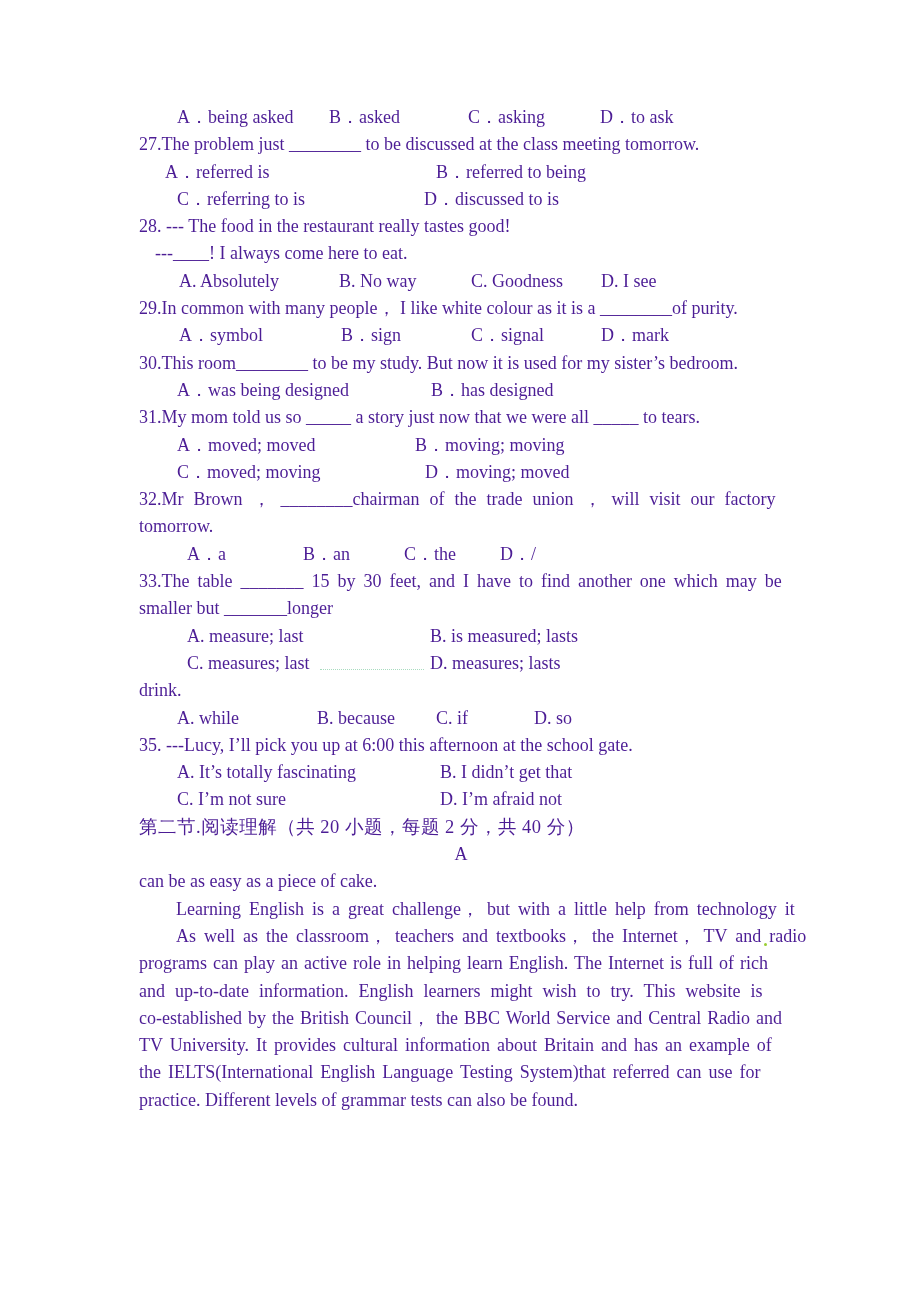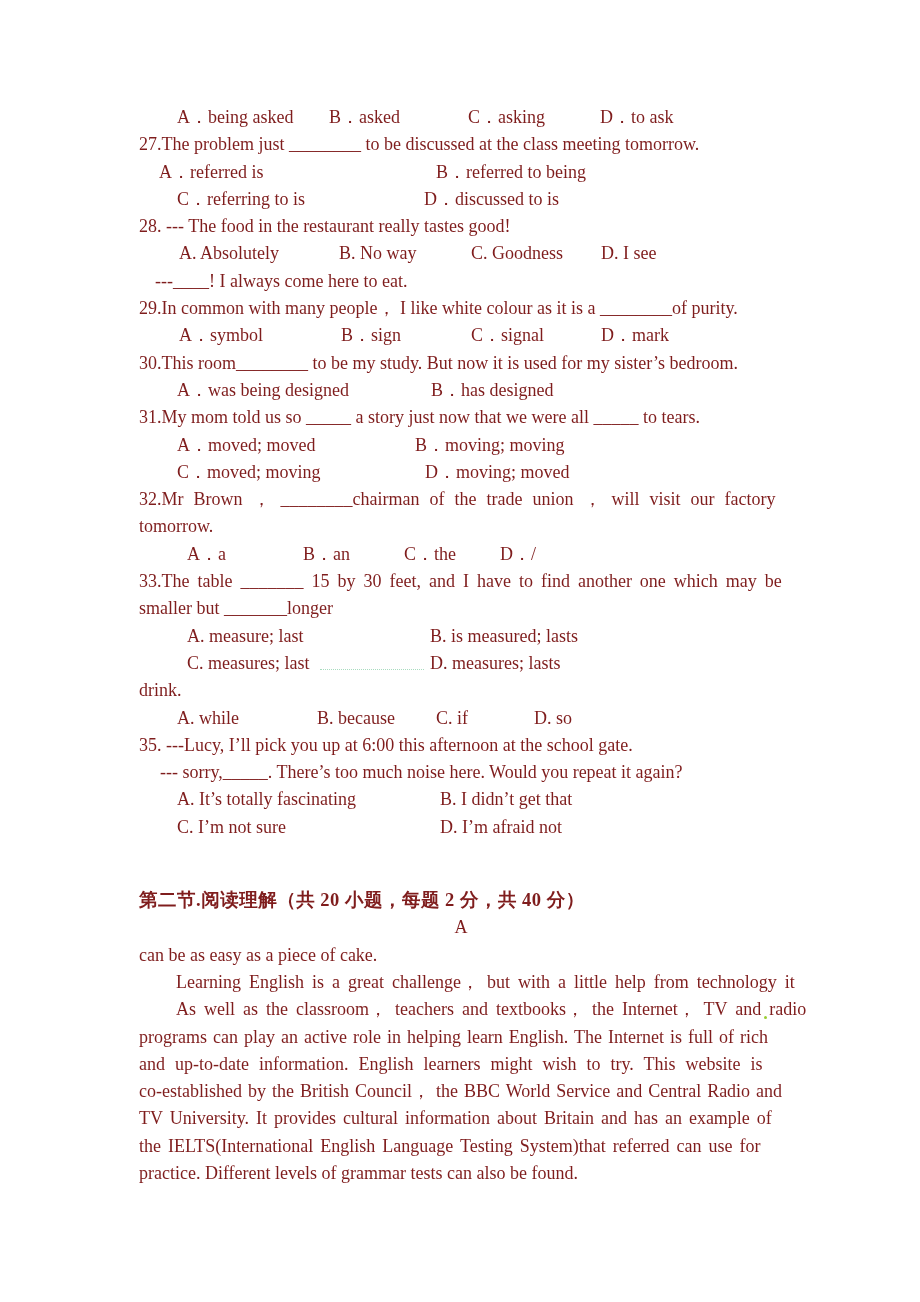--- a/index.html
+++ b/index.html
@@ -1,41 +1,41 @@
 <!DOCTYPE html>
 <html><head>
 <meta charset="utf-8">
 <style>
   html,body{margin:0;padding:0;background:#ffffff;}
   .page{
     position:relative;
     width:920px;height:1302px;
     background:#ffffff;
-    color:#7f1d1d;
+    color:#4c1d95;
     font-family:"Liberation Serif","DejaVu Serif",serif;
     font-size:18px;
     overflow:hidden;
   }
   .content{
     position:absolute;
     left:139px;top:104px;
     width:644px;
   }
   .line{
     position:relative;
     height:27.3px;
     line-height:27.3px;
     white-space:nowrap;
   }
   .opt{position:absolute;top:0;white-space:nowrap;}
   .ind16{padding-left:16px;}
   .ind21{padding-left:21px;}
   .ind37{padding-left:37px;}
   .center{text-align:center;}
-  .bold{font-weight:bold;margin-top:46px;}
+  .bold{font-weight:normal;}
   .ws1{word-spacing:1.5px;}
   .ws2{word-spacing:2.5px;}
   .ws3{word-spacing:3.5px;}
   .ws5{word-spacing:5.5px;}
   .heading{font-size:18.5px;letter-spacing:0.5px;}
   .dotted-artifact{
     position:absolute;left:181px;top:18px;width:104px;height:1px;
     border-bottom:1px dotted #a9dcc0;
   }
   .green-dot{
@@ -51,36 +51,36 @@
 
     <div class="line">
       <span class="opt" style="left:38px">A．being asked</span>
       <span class="opt" style="left:190px">B．asked</span>
       <span class="opt" style="left:329px">C．asking</span>
       <span class="opt" style="left:461px">D．to ask</span>
     </div>
 
     <div class="line">27.The problem just ________ to be discussed at the class meeting tomorrow.</div>
     <div class="line">
-      <span class="opt" style="left:20px">A．referred is</span>
+      <span class="opt" style="left:26px">A．referred is</span>
       <span class="opt" style="left:297px">B．referred to being</span>
     </div>
     <div class="line">
       <span class="opt" style="left:38px">C．referring to is</span>
       <span class="opt" style="left:285px">D．discussed to is</span>
     </div>
 
     <div class="line">28. --- The food in the restaurant really tastes good!</div>
+    <div class="line ind16">---____! I always come here to eat.</div>
     <div class="line">
       <span class="opt" style="left:40px">A. Absolutely</span>
       <span class="opt" style="left:200px">B. No way</span>
       <span class="opt" style="left:332px">C. Goodness</span>
       <span class="opt" style="left:462px">D. I see</span>
     </div>
-    <div class="line ind16">---____! I always come here to eat.</div>
 
     <div class="line">29.In common with many people， I like white colour as it is a ________of purity.</div>
     <div class="line">
       <span class="opt" style="left:40px">A．symbol</span>
       <span class="opt" style="left:202px">B．sign</span>
       <span class="opt" style="left:332px">C．signal</span>
       <span class="opt" style="left:462px">D．mark</span>
     </div>
 
     <div class="line">30.This room________ to be my study. But now it is used for my sister’s bedroom.</div>
@@ -122,21 +122,20 @@
 
     <div class="line">drink.</div>
     <div class="line">
       <span class="opt" style="left:38px">A. while</span>
       <span class="opt" style="left:178px">B. because</span>
       <span class="opt" style="left:297px">C. if</span>
       <span class="opt" style="left:395px">D. so</span>
     </div>
 
     <div class="line">35. ---Lucy, I’ll pick you up at 6:00 this afternoon at the school gate.</div>
-    <div class="line ind21">--- sorry,_____. There’s too much noise here. Would you repeat it again?</div>
     <div class="line">
       <span class="opt" style="left:38px">A. It’s totally fascinating</span>
       <span class="opt" style="left:301px">B. I didn’t get that</span>
     </div>
     <div class="line">
       <span class="opt" style="left:38px">C. I’m not sure</span>
       <span class="opt" style="left:301px">D. I’m afraid not</span>
     </div>
 
     <div class="line bold heading">第二节.阅读理解（共 20 小题，每题 2 分，共 40 分）</div>

